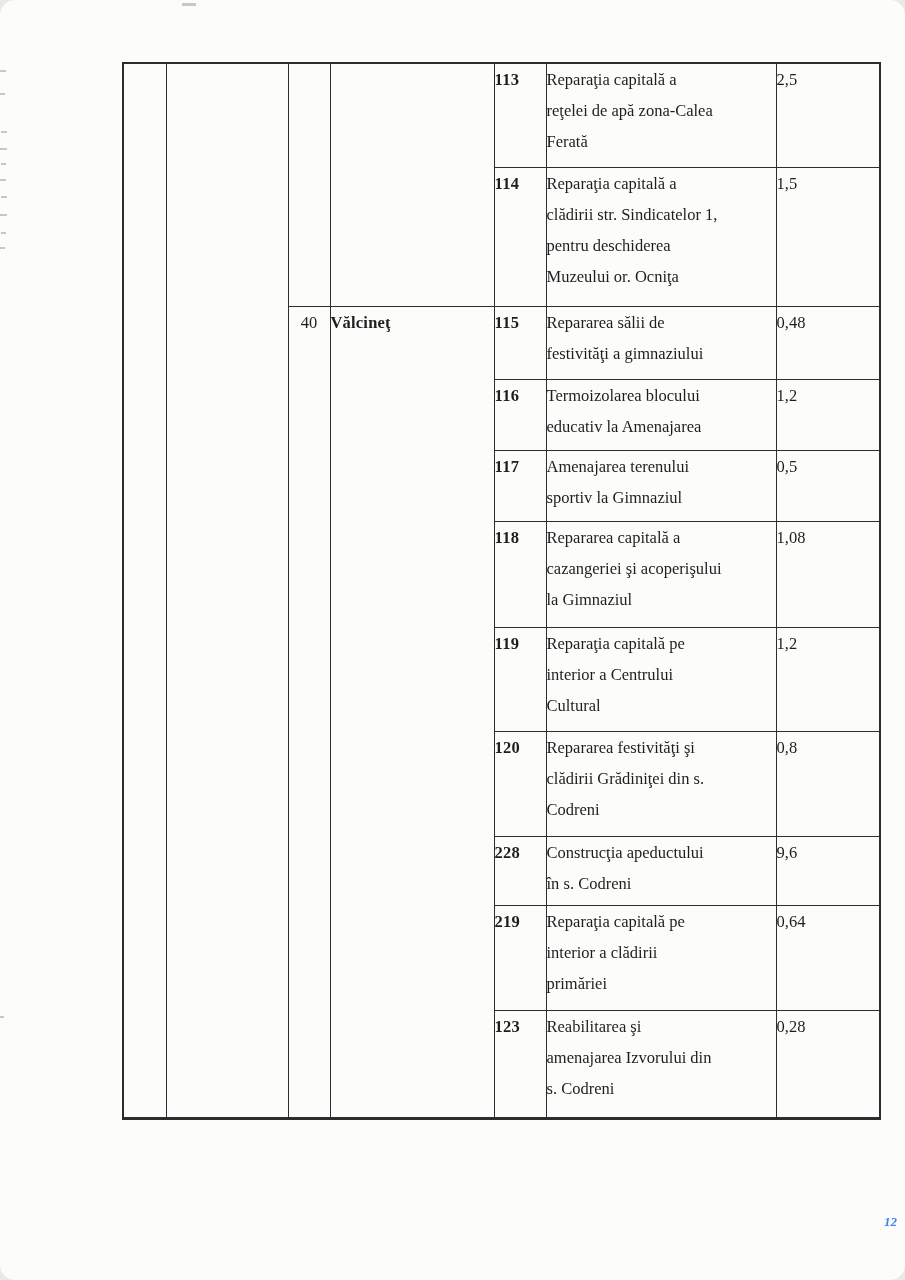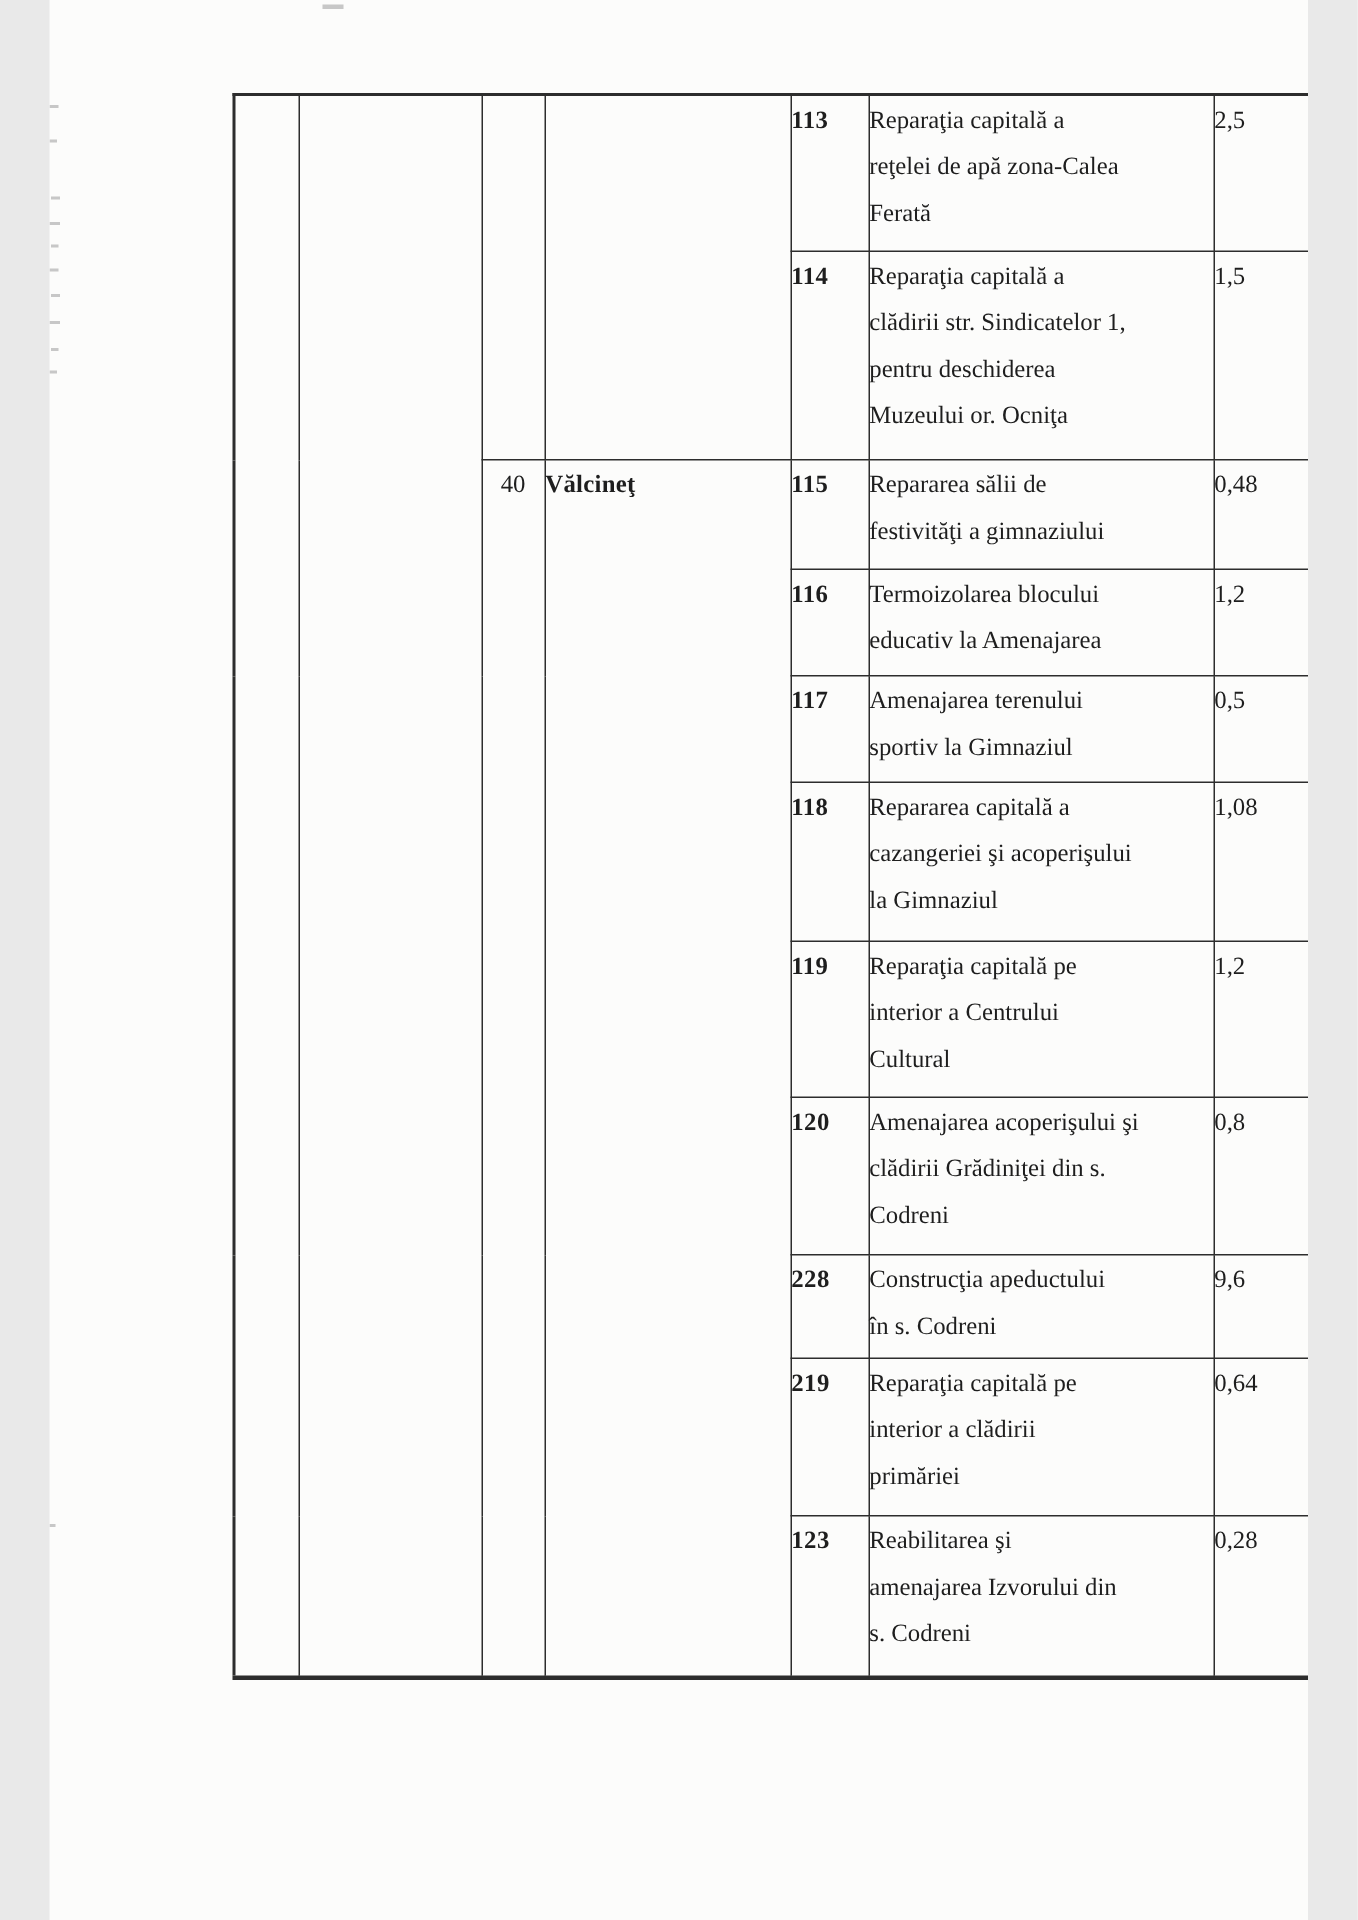--- a/index.html
+++ b/index.html
@@ -2,27 +2,28 @@
 <html><head>
 <meta charset="utf-8">
 <style>
   html, body {
     margin: 0;
     padding: 0;
     background: #e9e9e9;
   }
   .page {
     position: relative;
-    width: 839px;
+    width: 905px;
     height: 1280px;
     margin: 0 auto;
     background: #fcfcfb;
     overflow: hidden;
     font-family: "Liberation Serif", "DejaVu Serif", serif;
     color: #1e1e1e;
+    border-radius: 15px;
   }
   table.doc-table {
     position: absolute;
     left: 122px;
     top: 62px;
     border-collapse: collapse;
     table-layout: fixed;
     width: 757px;
     border: 2px solid #2d2d2d;
     border-bottom-width: 3px;
@@ -50,25 +51,26 @@
     padding: 5px 2px 0 9px;
     text-align: center;
   }
   td.cell-locality {
     font-weight: bold;
     padding: 5px 2px 0 10px;
     letter-spacing: 0.2px;
   }
   .page-number {
     position: absolute;
-    left: 851px;
+    left: 884px;
     top: 1214px;
     font-size: 13px;
     font-weight: bold;
-    color: #0f172a;
+    color: #3b82f6;
+    font-style: italic;
   }
   
   .artifact {
     position: absolute;
     background: #b5b5b5;
     opacity: 0.75;
   }
 </style>
 </head>
 <body>
@@ -155,21 +157,21 @@
     <tr>
       <td class="cell-num" style="height:103px">119</td>
       <td class="cell-desc">Reparaţia capitală pe
 interior a Centrului
 Cultural</td>
       <td class="cell-val">1,2</td>
     </tr>
 
     <tr>
       <td class="cell-num" style="height:104px">120</td>
-      <td class="cell-desc">Amenajarea acoperişului şi
+      <td class="cell-desc">Repararea festivităţi şi
 clădirii Grădiniţei din s.
 Codreni</td>
       <td class="cell-val">0,8</td>
     </tr>
 
     <tr>
       <td class="cell-num" style="height:68px">228</td>
       <td class="cell-desc">Construcţia apeductului
 în s. Codreni</td>
       <td class="cell-val">9,6</td>

